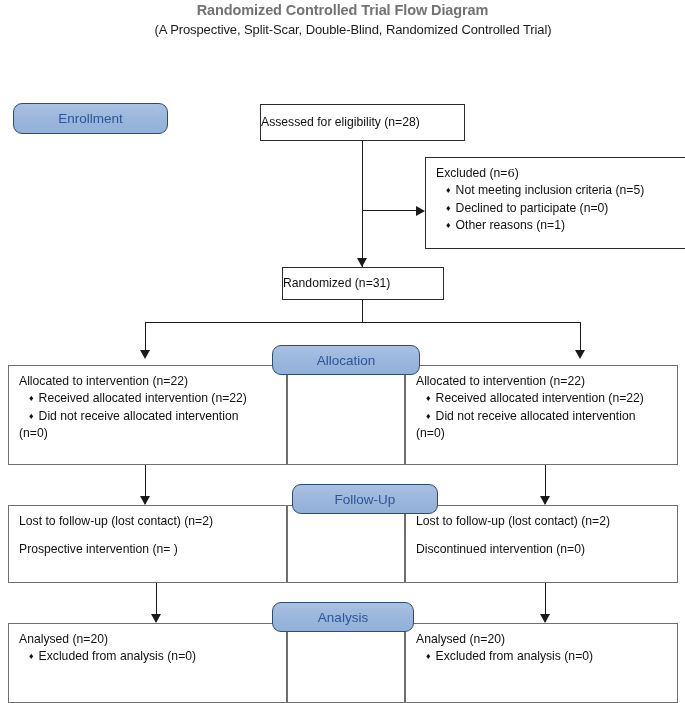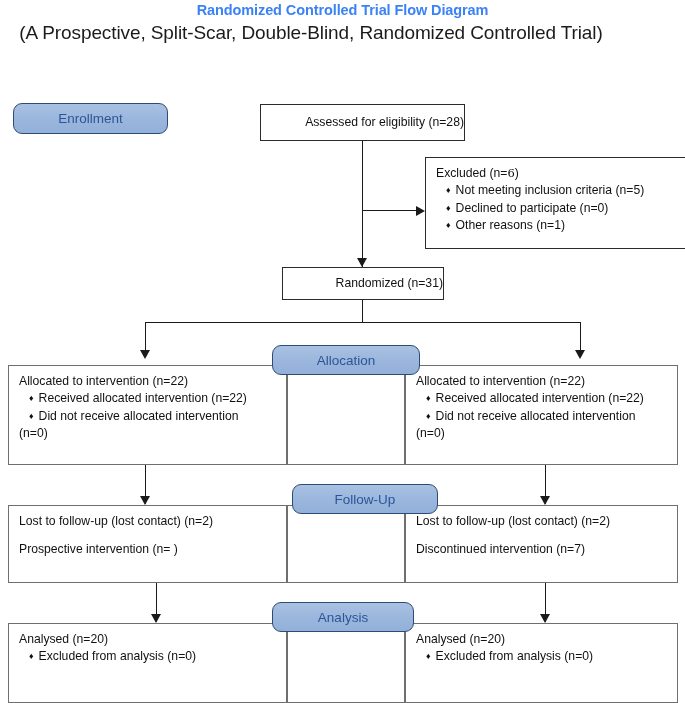--- a/index.html
+++ b/index.html
@@ -8,43 +8,44 @@
     background:#ffffff;
     font-family:"Liberation Sans","DejaVu Sans",sans-serif;
     color:#1a1a1a;
     overflow:hidden;
   }
   #stage{position:relative;width:685px;height:703px;}
 
   
   .title{
     position:absolute;left:0;top:2px;width:685px;
-    text-align:center;font-size:14.5px;font-weight:bold;color:#3b82f6;
+    text-align:center;font-size:14.5px;font-weight:bold;color:#737373;
     letter-spacing:-0.1px;
   }
   .subtitle{
     position:absolute;left:0;top:22px;width:622px;
-    text-align:center;font-size:19px;color:#1b1b1b;
+    text-align:center;font-size:13px;color:#1b1b1b;
     letter-spacing:-0.1px;
+    padding-left:42px;
   }
 
   
   .box{
     position:absolute;
     border:1px solid #2b2b2b;
     background:#fff;
     box-sizing:border-box;
     font-size:12.2px;
     line-height:1.42;
     color:#111;
   }
   .box .pad{padding:7px 10px 6px 10px;}
   .box.grayline{border-color:#6f6f6f;}
 
-  .ctr{display:flex;align-items:center;justify-content:flex-end;height:100%;}
+  .ctr{display:flex;align-items:center;justify-content:flex-start;height:100%;}
 
   .row{white-space:nowrap;}
   .bullet{padding-left:10px;white-space:nowrap;}
   .bullet:before{content:"\2666";font-size:9px;margin-right:5px;position:relative;top:-1px;}
   .sm6{font-family:"DejaVu Serif",serif;font-size:11.5px;}
   .gap{height:11px;}
 
   
   .badge{
     position:absolute;
@@ -154,21 +155,21 @@
       <div class="row">Lost to follow-up (lost contact) (n=2)</div>
       <div class="gap"></div>
       <div class="row">Prospective intervention (n=  )</div>
     </div>
   </div>
   <div class="box grayline" style="left:287px;top:505px;width:118px;height:78px;"></div>
   <div class="box grayline" style="left:405px;top:505px;width:273px;height:78px;">
     <div class="pad">
       <div class="row">Lost to follow-up (lost contact) (n=2)</div>
       <div class="gap"></div>
-      <div class="row">Discontinued intervention (n=7)</div>
+      <div class="row">Discontinued intervention (n=0)</div>
     </div>
   </div>
 
   <div class="badge" style="left:272px;top:484px;width:146px;height:30px;margin-left:20px;">
     <span>Follow-Up</span>
   </div>
 
   <div class="vline" style="left:156px;top:583px;height:39px;"></div>
   <div class="arrow-d" style="left:151px;top:614px;"></div>
   <div class="vline" style="left:545px;top:583px;height:39px;"></div>

